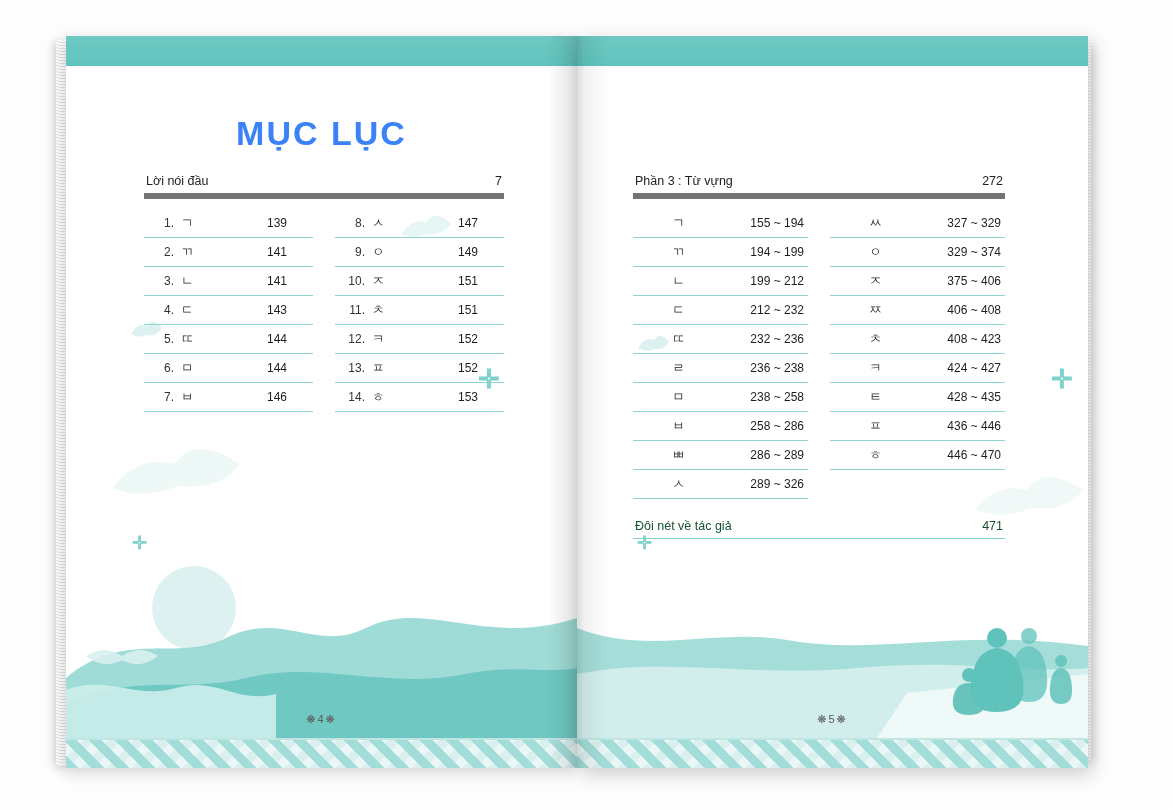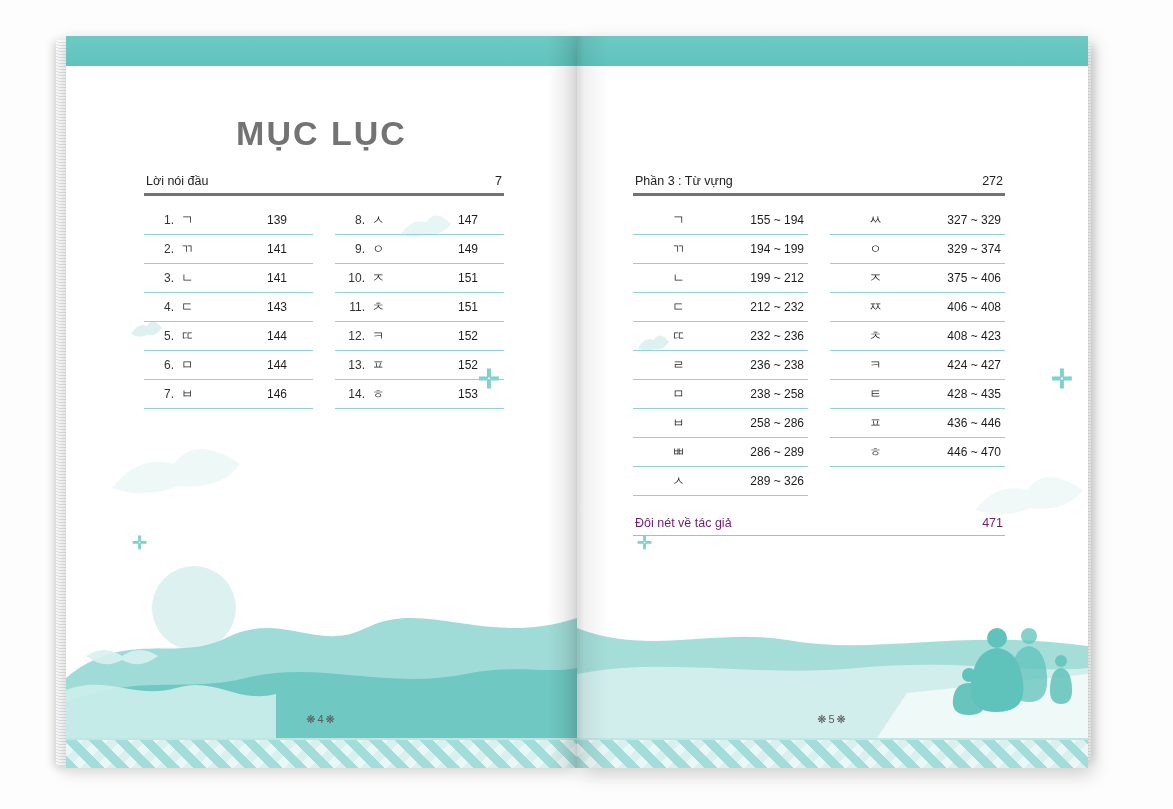--- a/index.html
+++ b/index.html
@@ -33,42 +33,42 @@
   
   .botband{position:absolute;left:0;bottom:0;width:100%;height:28px;
     background:
       repeating-linear-gradient(45deg,#9fdcd7 0 9px,transparent 9px 18px),
       repeating-linear-gradient(-45deg,#d7f0ee 0 9px,transparent 9px 18px),
       #eaf7f6;
     opacity:.95;}
   .botline{position:absolute;left:0;bottom:28px;width:100%;height:2px;background:#bfe6e3;}
 
   h1.title{position:absolute;left:0;right:0;top:78px;text-align:center;margin:0;
-    font-size:34px;letter-spacing:2px;color:#737373;font-weight:700;}
+    font-size:34px;letter-spacing:2px;color:#3b82f6;font-weight:700;}
 
   .content{position:absolute;left:78px;top:132px;width:360px;}
   .content.r{left:56px;width:372px;}
 
   .toprow{display:flex;justify-content:space-between;align-items:baseline;
-    border-bottom:3px solid #737373;padding:6px 2px 5px 2px;font-size:12.5px;color:#222;}
+    border-bottom:6px solid #737373;padding:6px 2px 5px 2px;font-size:12.5px;color:#222;}
   .toprow .pg{font-size:12.5px;color:#222;}
 
   .cols{display:flex;gap:22px;margin-top:10px;}
   .col{flex:1;}
   .entry{display:flex;align-items:baseline;border-bottom:1px solid #8ed4cf;
     padding:6px 4px 5px 4px;font-size:12px;color:#1d1d1d;}
   .entry .num{width:26px;text-align:right;color:#333;}
   .entry .ko{flex:1;text-align:left;padding-left:7px;font-size:12.5px;}
   .entry .pg{width:42px;text-align:left;}
   
   .entry.plain .ko{flex:1;text-align:center;padding-left:0;}
   .entry.plain .pg{width:84px;text-align:right;}
 
   .lastrow{display:flex;justify-content:space-between;align-items:baseline;
-    border-bottom:1px solid #7fcfc9;padding:6px 2px 5px 2px;font-size:12.5px;color:#701a75;margin-top:14px;}
+    border-bottom:1px solid #7fcfc9;padding:6px 2px 5px 2px;font-size:12.5px;color:#14532d;margin-top:14px;}
 
   .folio{position:absolute;left:0;right:0;bottom:42px;text-align:center;font-size:11px;color:#5b5b5b;letter-spacing:2px;}
 
   
   .cloud{position:absolute;opacity:.5;}
   .plus{position:absolute;color:#7fd2cc;font-size:26px;font-weight:700;line-height:1;}
   .deco-svg{position:absolute;left:0;bottom:30px;width:100%;height:260px;pointer-events:none;}
 </style>
 </head>
 <body>

